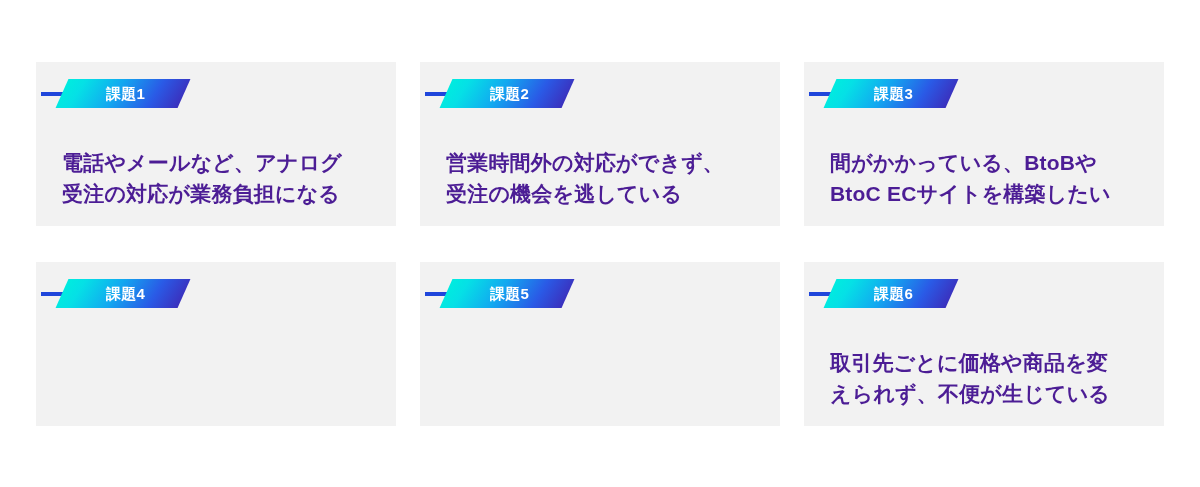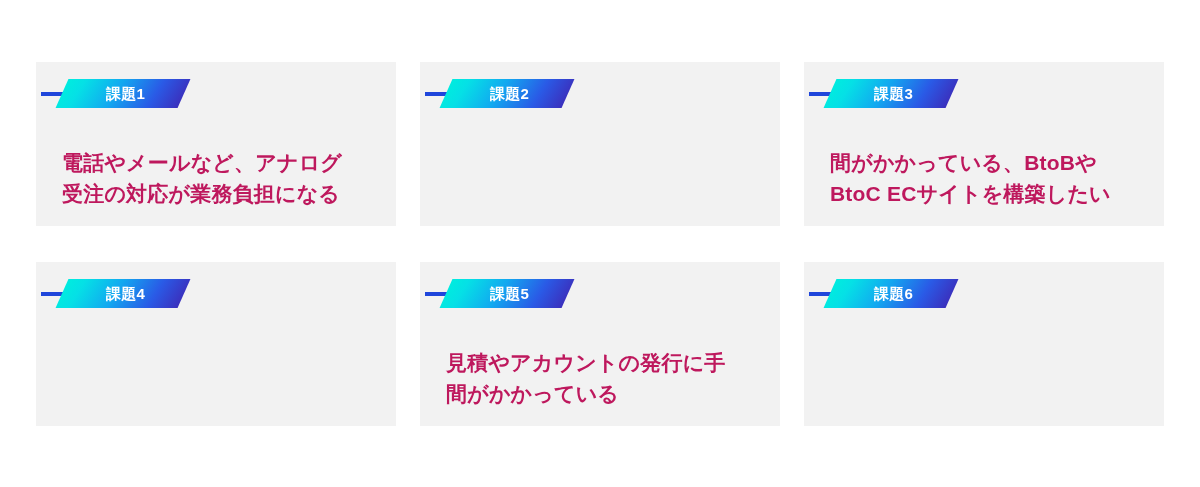--- a/index.html
+++ b/index.html
@@ -77,21 +77,21 @@
     font-weight: bold;
     letter-spacing: 0.3px;
     line-height: 1;
     white-space: nowrap;
   }
 
   
   .card-title {
     margin: 22px 0 0 0;
     padding: 0 24px 0 26px;
-    color: #be185d;
+    color: #4c1d95;
     font-size: 21px;
     font-weight: bold;
     line-height: 31px;
     letter-spacing: 0.2px;
     white-space: pre-line;
   }
 </style>
 </head>
 <body>
 
@@ -109,20 +109,22 @@
 受注の対応が業務負担になる</p>
     </div>
 
     <div class="card">
       <div class="badge-row">
         <div class="badge-line"></div>
         <div class="badge">
           <span class="badge-label">課題2</span>
         </div>
       </div>
+      <p class="card-title">営業時間外の対応ができず、
+受注の機会を逃している</p>
     </div>
 
     <div class="card">
       <div class="badge-row">
         <div class="badge-line"></div>
         <div class="badge">
           <span class="badge-label">課題3</span>
         </div>
       </div>
       <p class="card-title">間がかかっている、BtoBや
@@ -138,27 +140,27 @@
       </div>
     </div>
 
     <div class="card">
       <div class="badge-row">
         <div class="badge-line"></div>
         <div class="badge">
           <span class="badge-label">課題5</span>
         </div>
       </div>
-      <p class="card-title">見積やアカウントの発行に手
-間がかかっている</p>
     </div>
 
     <div class="card">
       <div class="badge-row">
         <div class="badge-line"></div>
         <div class="badge">
           <span class="badge-label">課題6</span>
         </div>
       </div>
+      <p class="card-title">取引先ごとに価格や商品を変
+えられず、不便が生じている</p>
     </div>
 
   </div>
 </div>
 
 </body></html>

